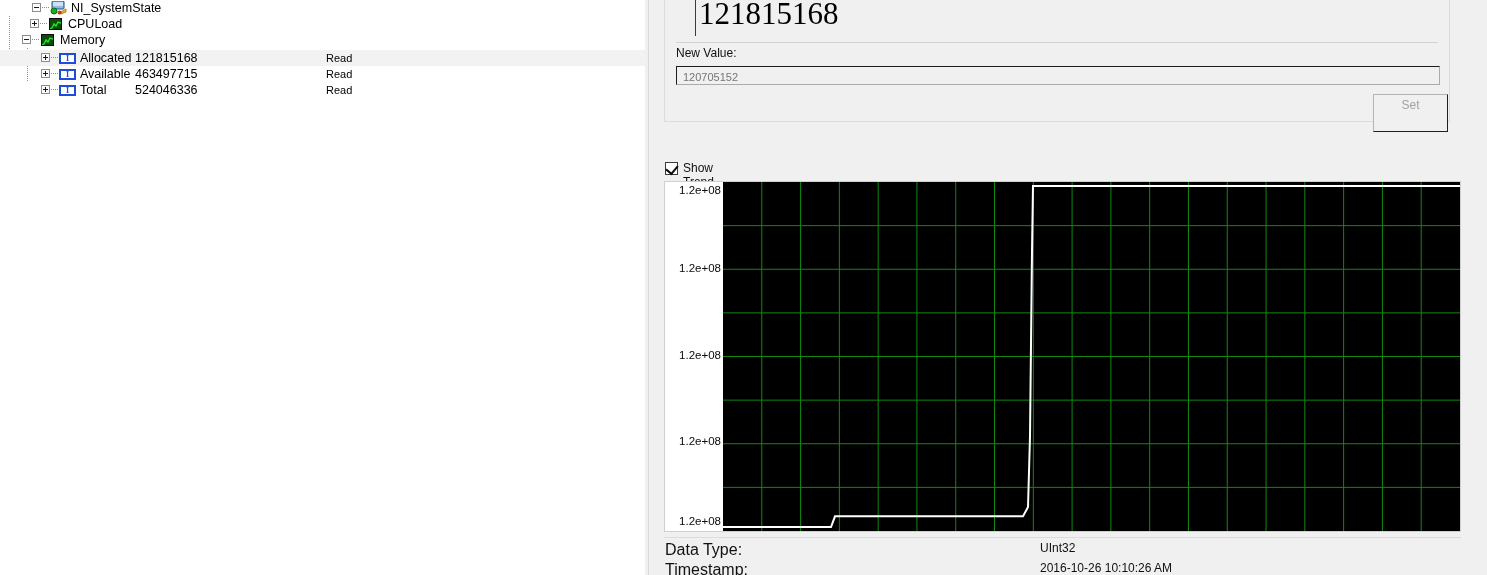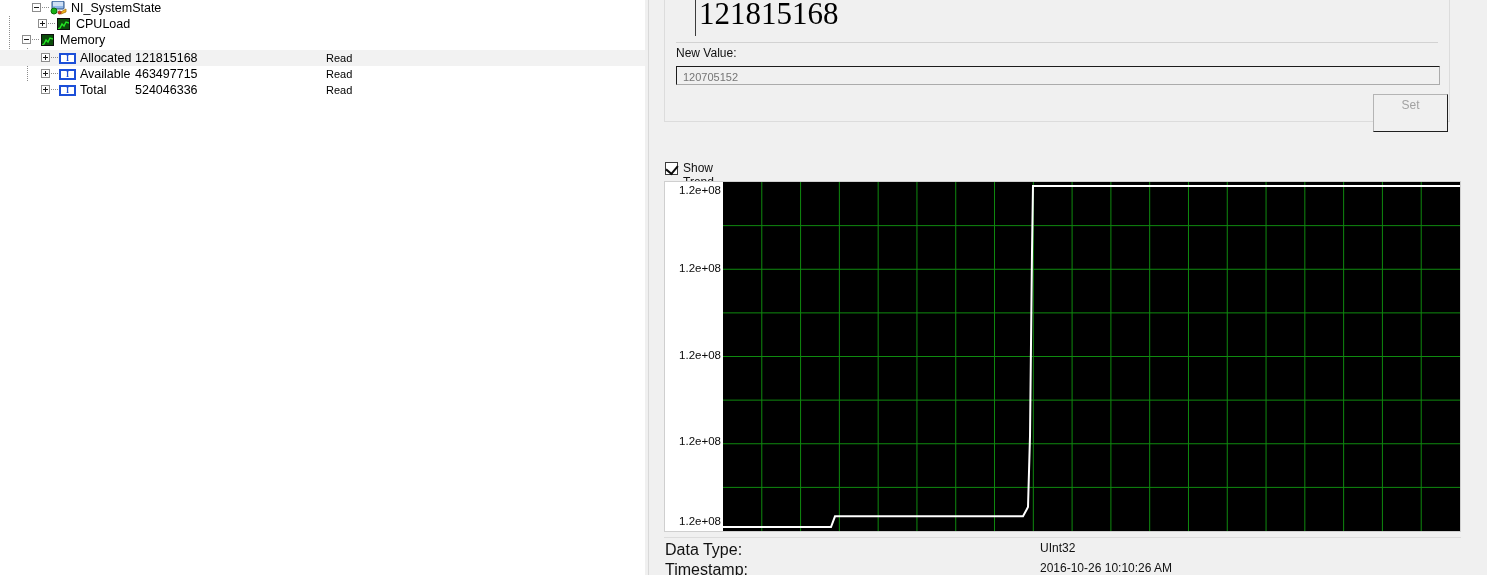--- a/index.html
+++ b/index.html
@@ -171,21 +171,21 @@
           <circle cx="4" cy="10" r="3" fill="#17b417" stroke="#0a6b0a" stroke-width="1"></circle>
           <path d="M9 12 L16 8 L16 11 L11 13 Z" fill="#f2b21a" stroke="#a8740a" stroke-width="0.8"></path>
           <circle cx="9.5" cy="11.5" r="1.6" fill="#e03a1e" stroke="#8c1f0d" stroke-width="0.7"></circle>
         </svg>
       </div>
       <div class="node-label" style="left:43px;">NI_SystemState</div>
     </div>
 
     <div class="vdot" style="left:9px;top:16px;height:34px;"></div>
 
-    <div class="tree-row" style="top:16px;position:absolute;left:16px;width:637px;">
+    <div class="tree-row" style="top:16px;position:absolute;left:8px;width:637px;">
       <div class="twisty plus" style="left:22px;"></div>
       <div class="dotline" style="left:32px;"></div>
       <div class="ico ico-chart" style="left:41px;">
         <svg width="11" height="10" viewBox="0 0 11 10">
           <rect width="11" height="10" fill="#0b4b0b"></rect>
           <polyline points="0,8 2,7 4,3 6,5 8,1 11,2" fill="none" stroke="#25e625" stroke-width="1.4"></polyline>
         </svg>
       </div>
       <div class="node-label" style="left:60px;">CPULoad</div>
     </div>

